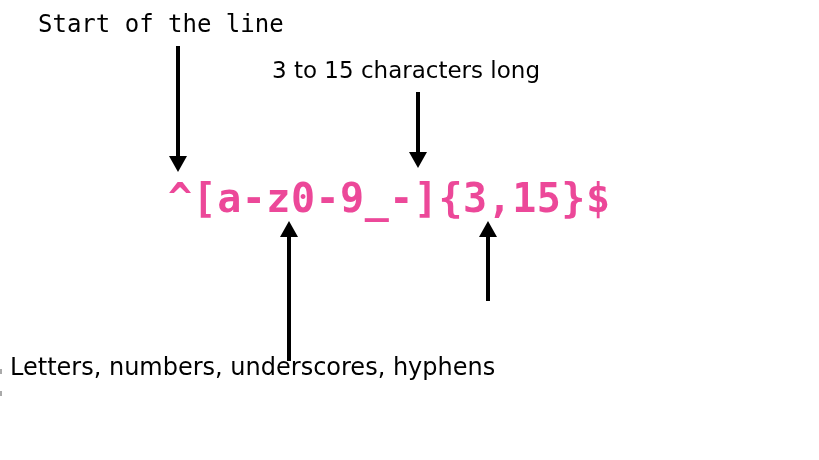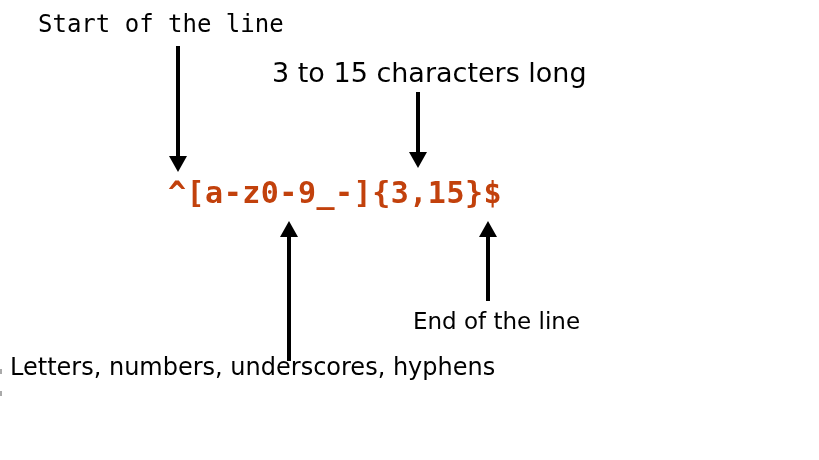--- a/index.html
+++ b/index.html
@@ -29,43 +29,43 @@
     font-family: "DejaVu Sans", "Liberation Sans", sans-serif;
   }
   #label-start {
     left: 38px;
     top: 11px;
     font-size: 24px;
   }
   #label-length {
     left: 272px;
     top: 57px;
-    font-size: 27px;
+    font-size: 23px;
   }
   #label-end {
     left: 413px;
     top: 308px;
     font-size: 23px;
   }
   #label-charclass {
     left: 10px;
     top: 354px;
     font-size: 24px;
   }
   #regex {
     position: absolute;
     left: 168px;
     top: 178px;
     font-family: "DejaVu Sans Mono", monospace;
     font-weight: bold;
-    font-size: 30px;
+    font-size: 40px;
     line-height: 1;
     white-space: pre;
     letter-spacing: 0.5px;
-    color: #c2410c;
+    color: #ec4899;
   }
   
   .arrow {
     position: absolute;
     width: 20px;
     display: flex;
     flex-direction: column;
     align-items: center;
   }
   .arrow .shaft {
@@ -130,21 +130,20 @@
     <div class="head-down"></div>
   </div>
 
   <span id="regex">^[a-z0-9_-]{3,15}$</span>
 
   <div id="arrow-end" class="arrow">
     <div class="head-up"></div>
     <div class="shaft"></div>
   </div>
 
-  <span id="label-end" class="label sans">End of the line</span>
 
   <div id="arrow-charclass" class="arrow">
     <div class="head-up"></div>
     <div class="shaft"></div>
   </div>
 
   <span id="label-charclass" class="label sans">Letters, numbers, underscores, hyphens</span>
 
   <div id="left-edge-artifact">
     <div class="tick t1"></div>

